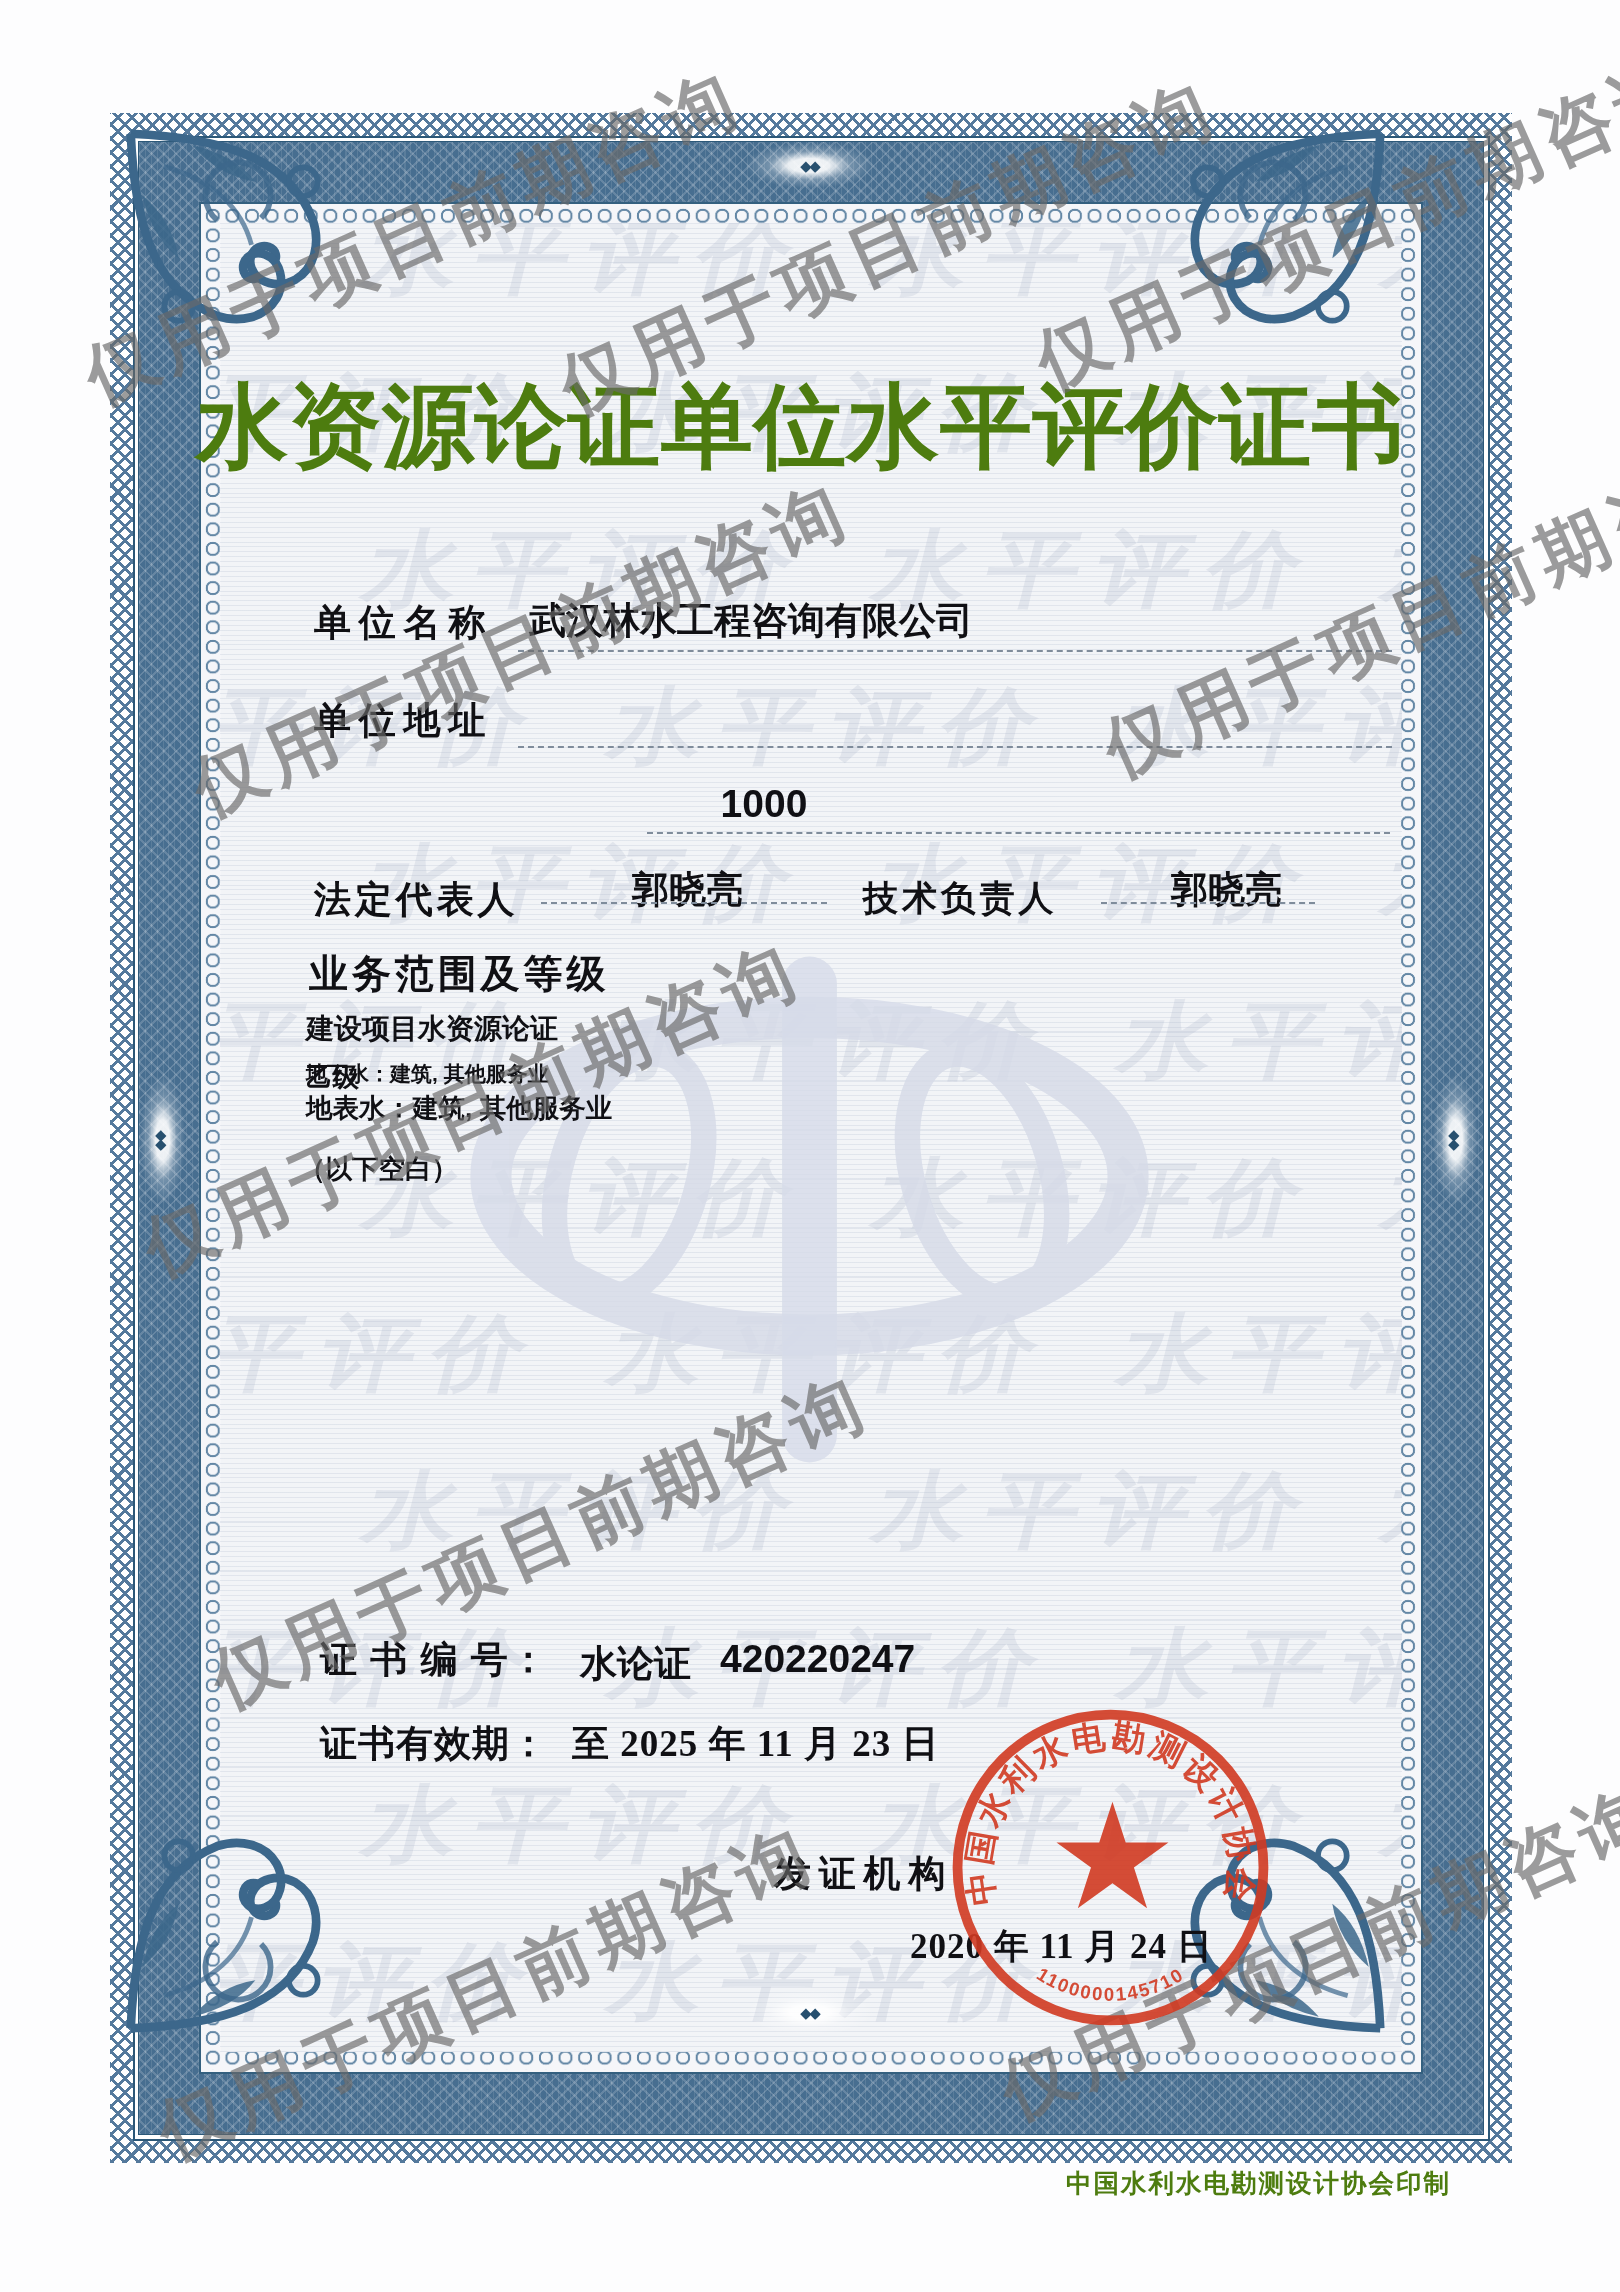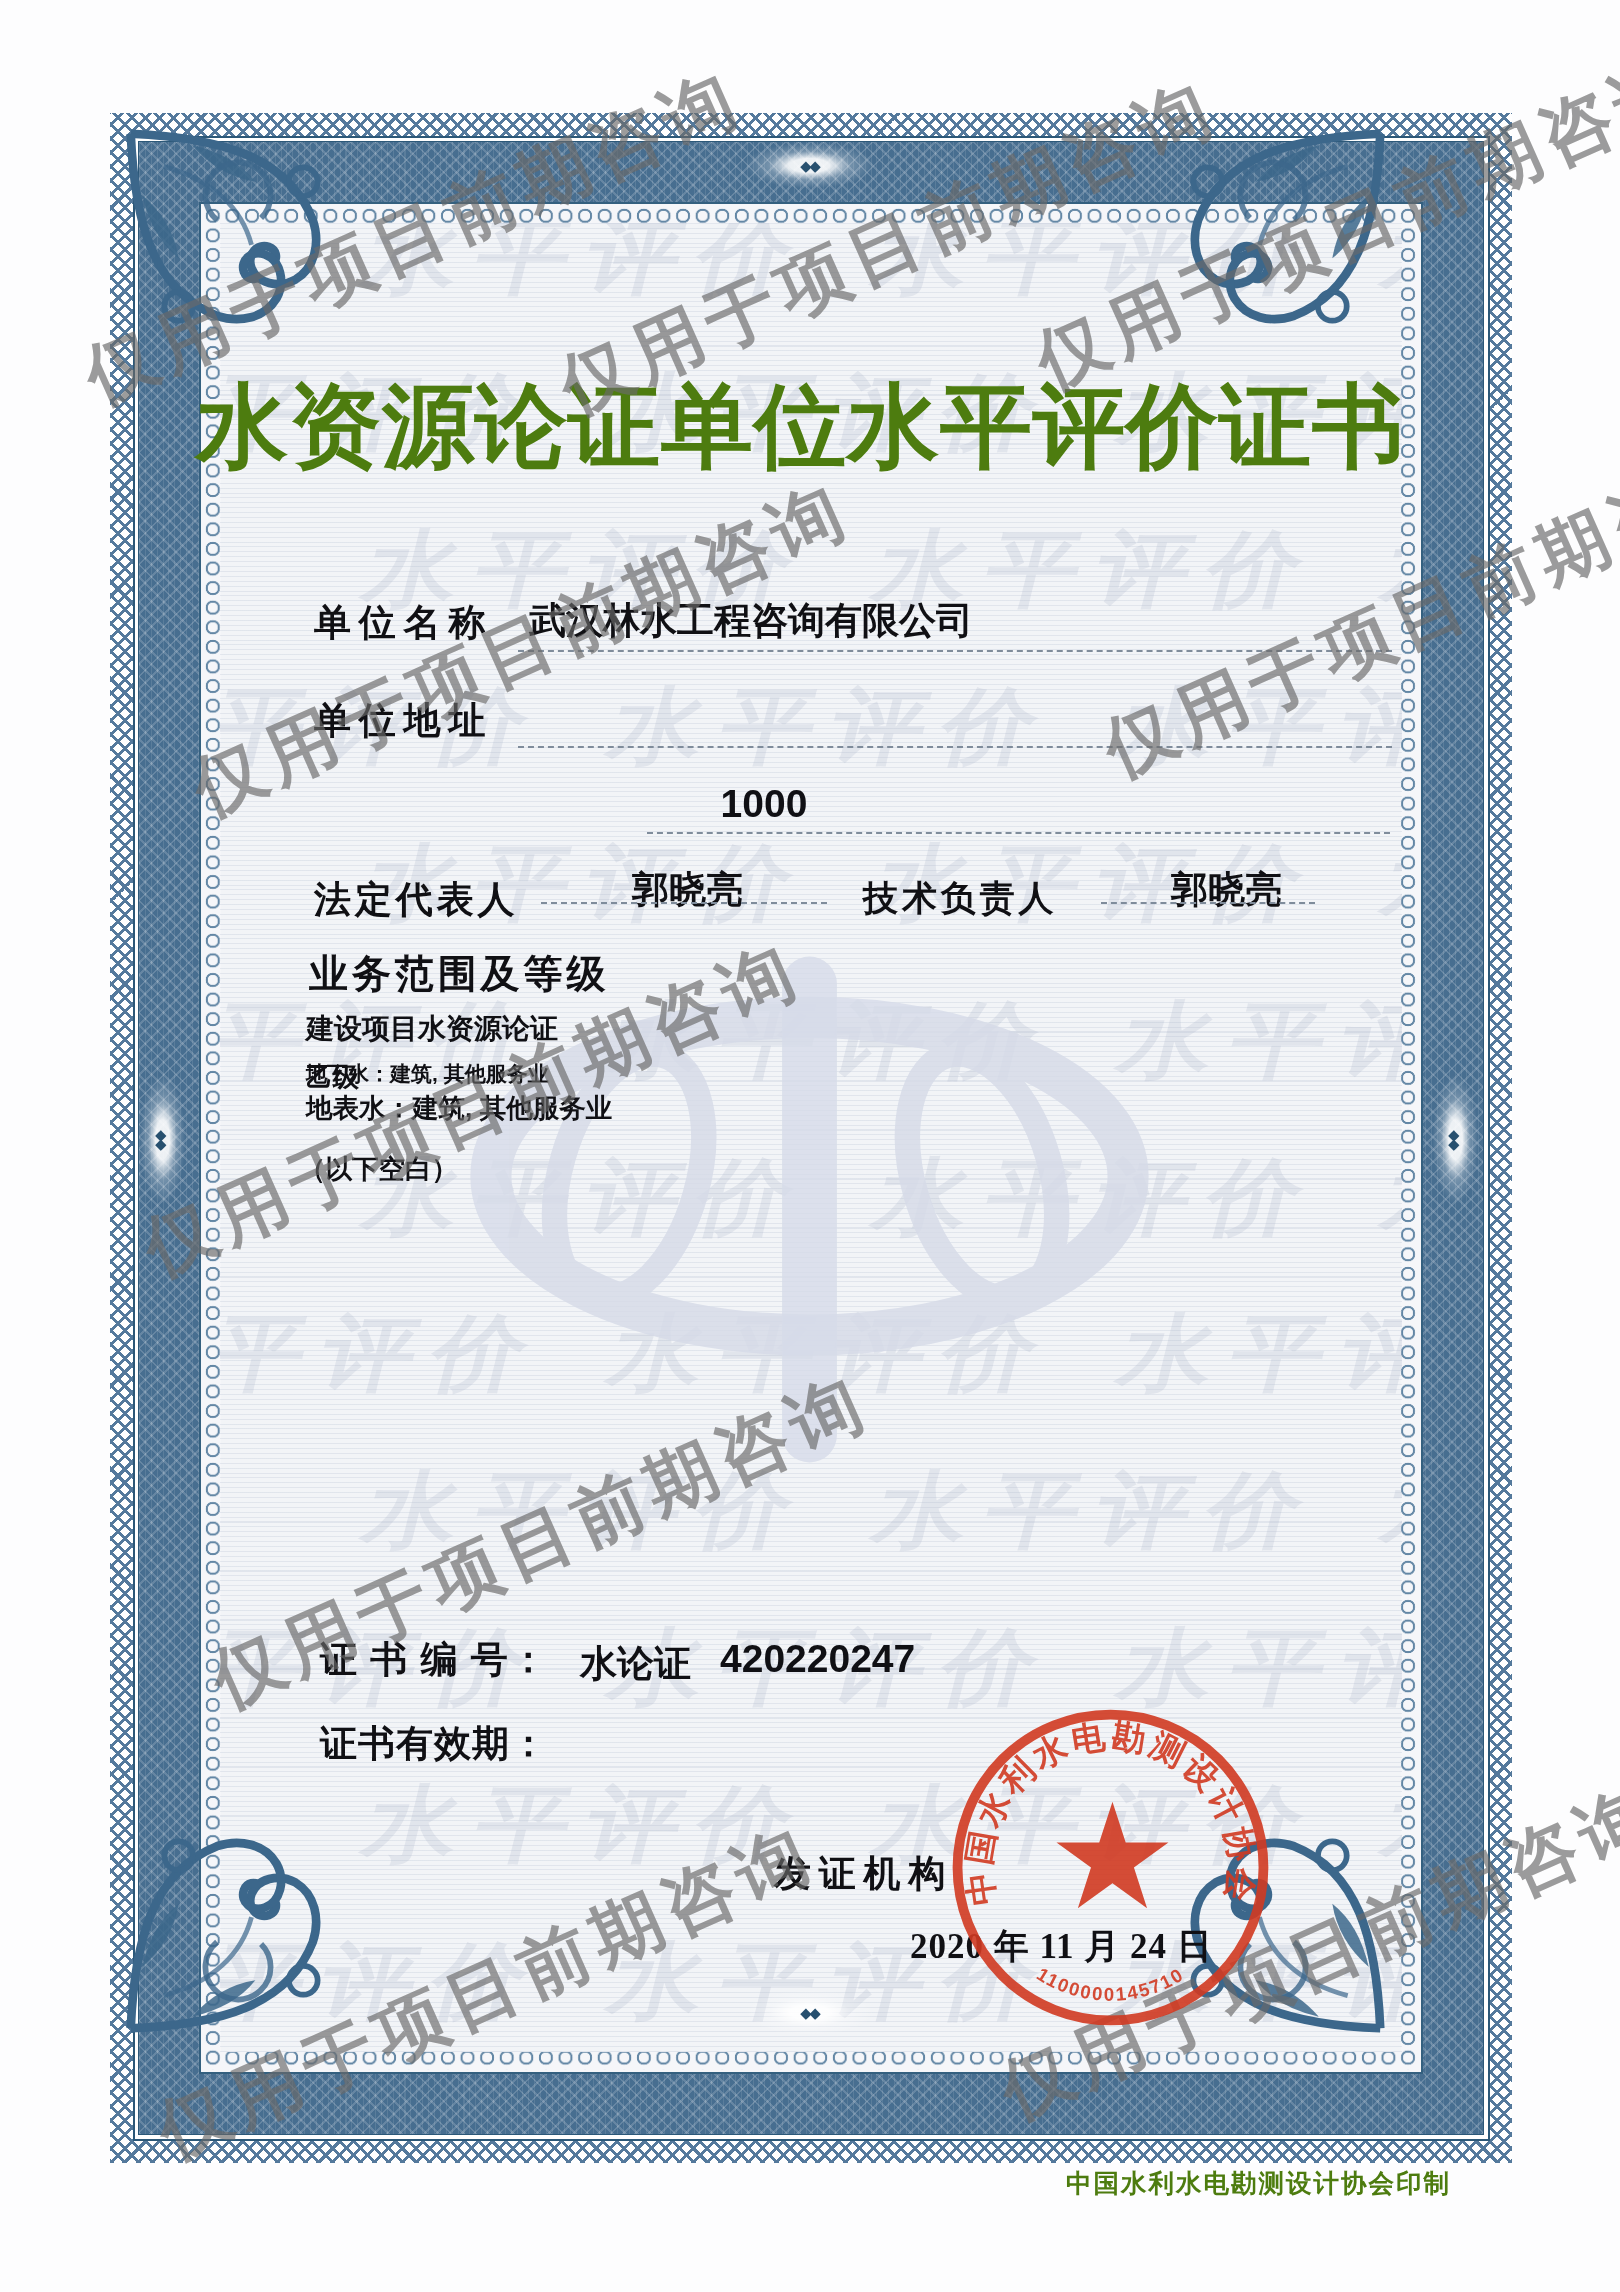--- a/index.html
+++ b/index.html
@@ -236,20 +236,21 @@
   <div class="t heib scope-grade">乙级</div>
   <div class="t heib scope-surf">地表水：建筑, 其他服务业</div>
   <div class="t heib scope-grnd">地下水：建筑, 其他服务业</div>
   <div class="t heib scope-blank">（以下空白）</div>
 
   <div class="t serifb certno-lbl">证 书 编 号：</div>
   <div class="t heib certno-type">水论证</div>
   <div class="t certno-num">420220247</div>
 
   <div class="t serifb valid-lbl">证书有效期：</div>
+  <div class="t serifb valid-val">至 2025 年 11 月 23 日</div>
 
   <div class="t serifb issuer">发证机构</div>
   <div class="t serifb issue-date">2020 年 11 月 24 日</div>
 
   <svg class="seal" width="353" height="353" viewBox="0 0 360 360">
     <defs>
       <path id="orgArc" d="M63.3,215.7 A122,122 0 1 1 296.7,215.7" fill="none"></path>
       <path id="numArc" d="M98.2,288.6 A136,136 0 0 0 261.8,288.6" fill="none"></path>
     </defs>
     <circle cx="180" cy="180" r="156" fill="none" stroke="#d13a22" stroke-width="10"></circle>

